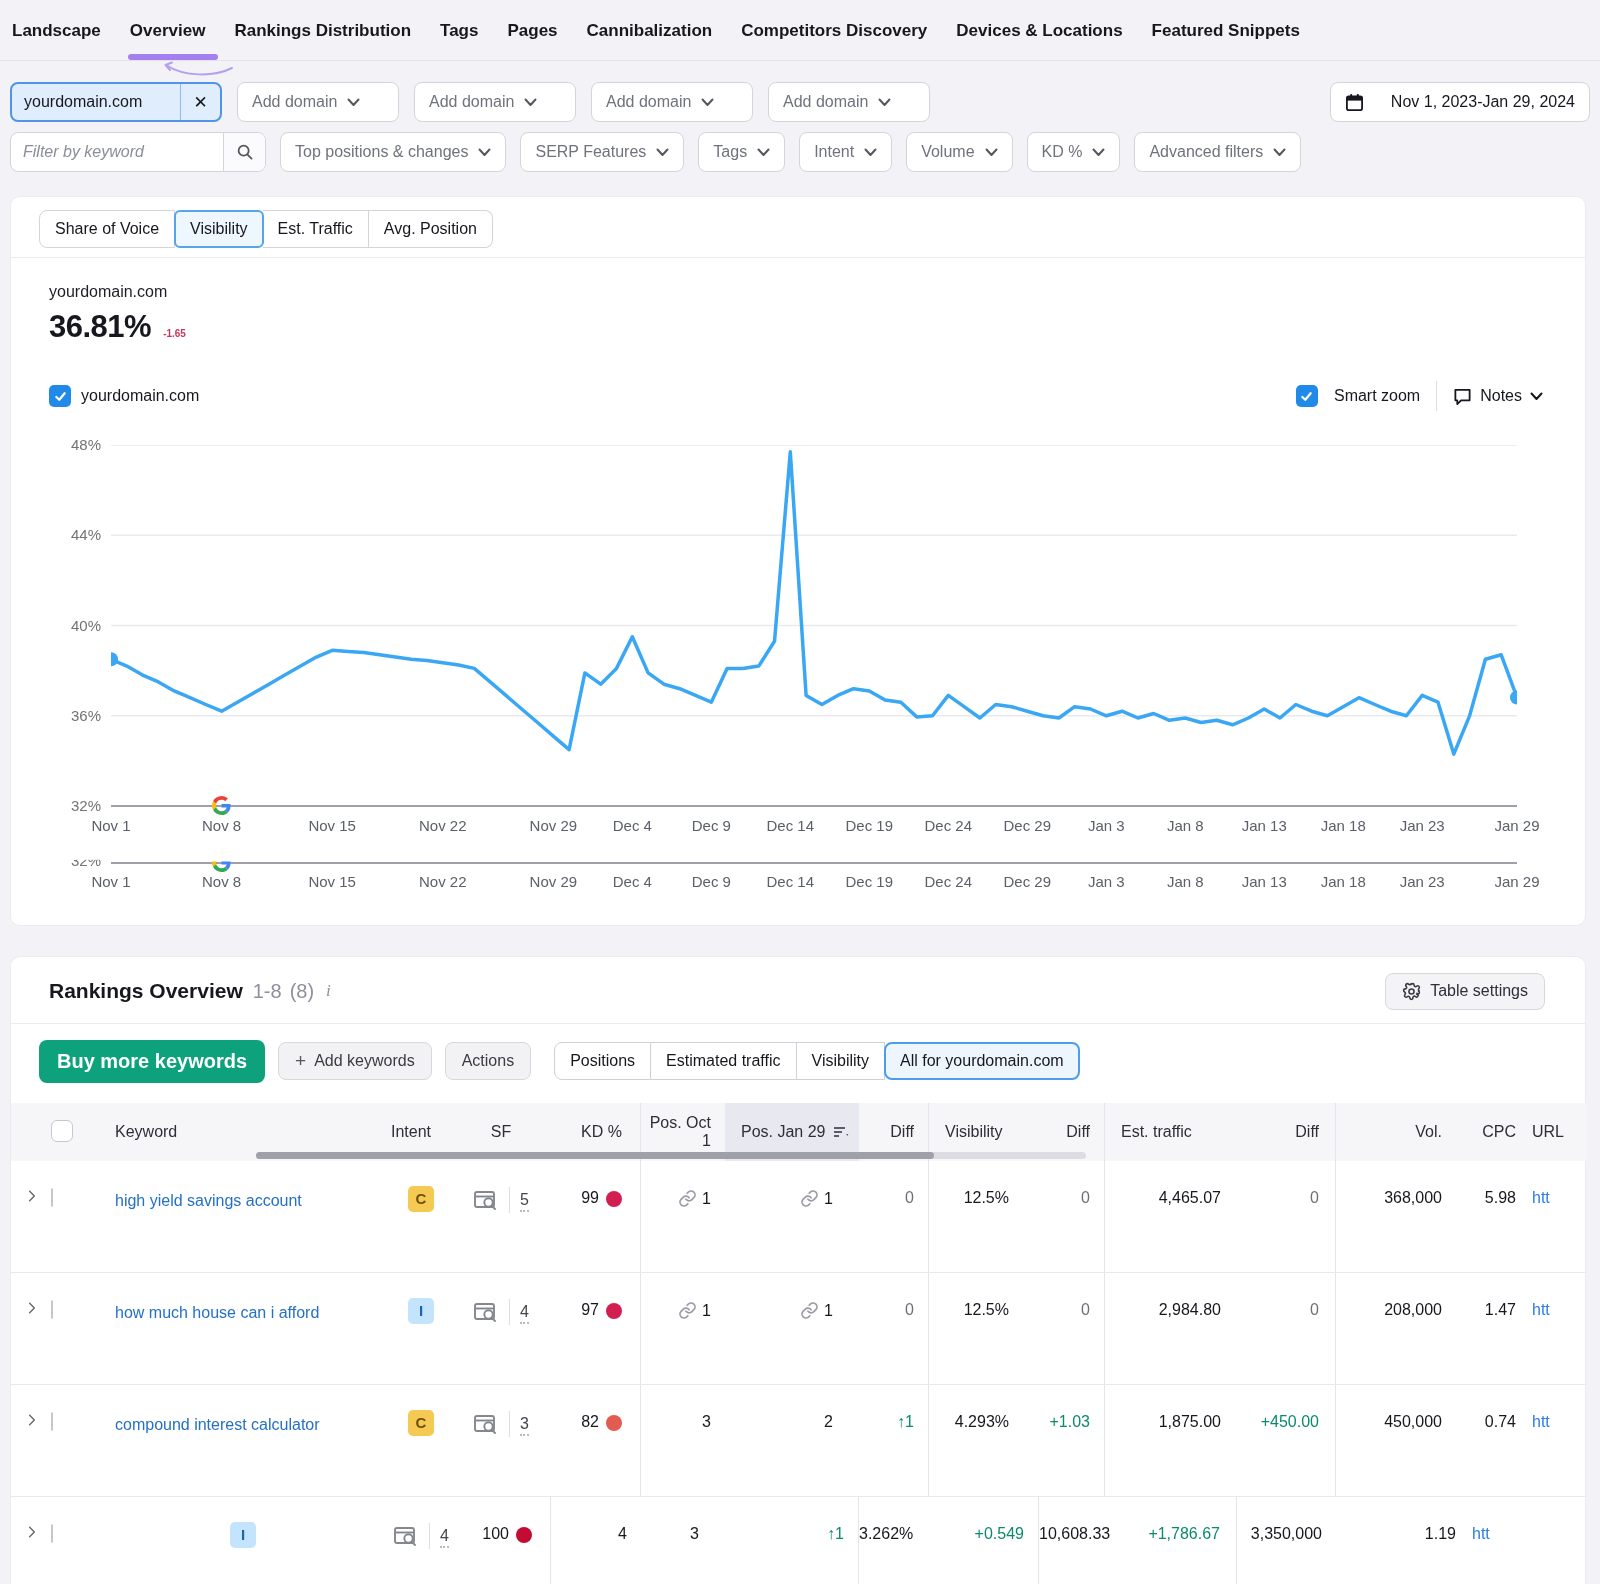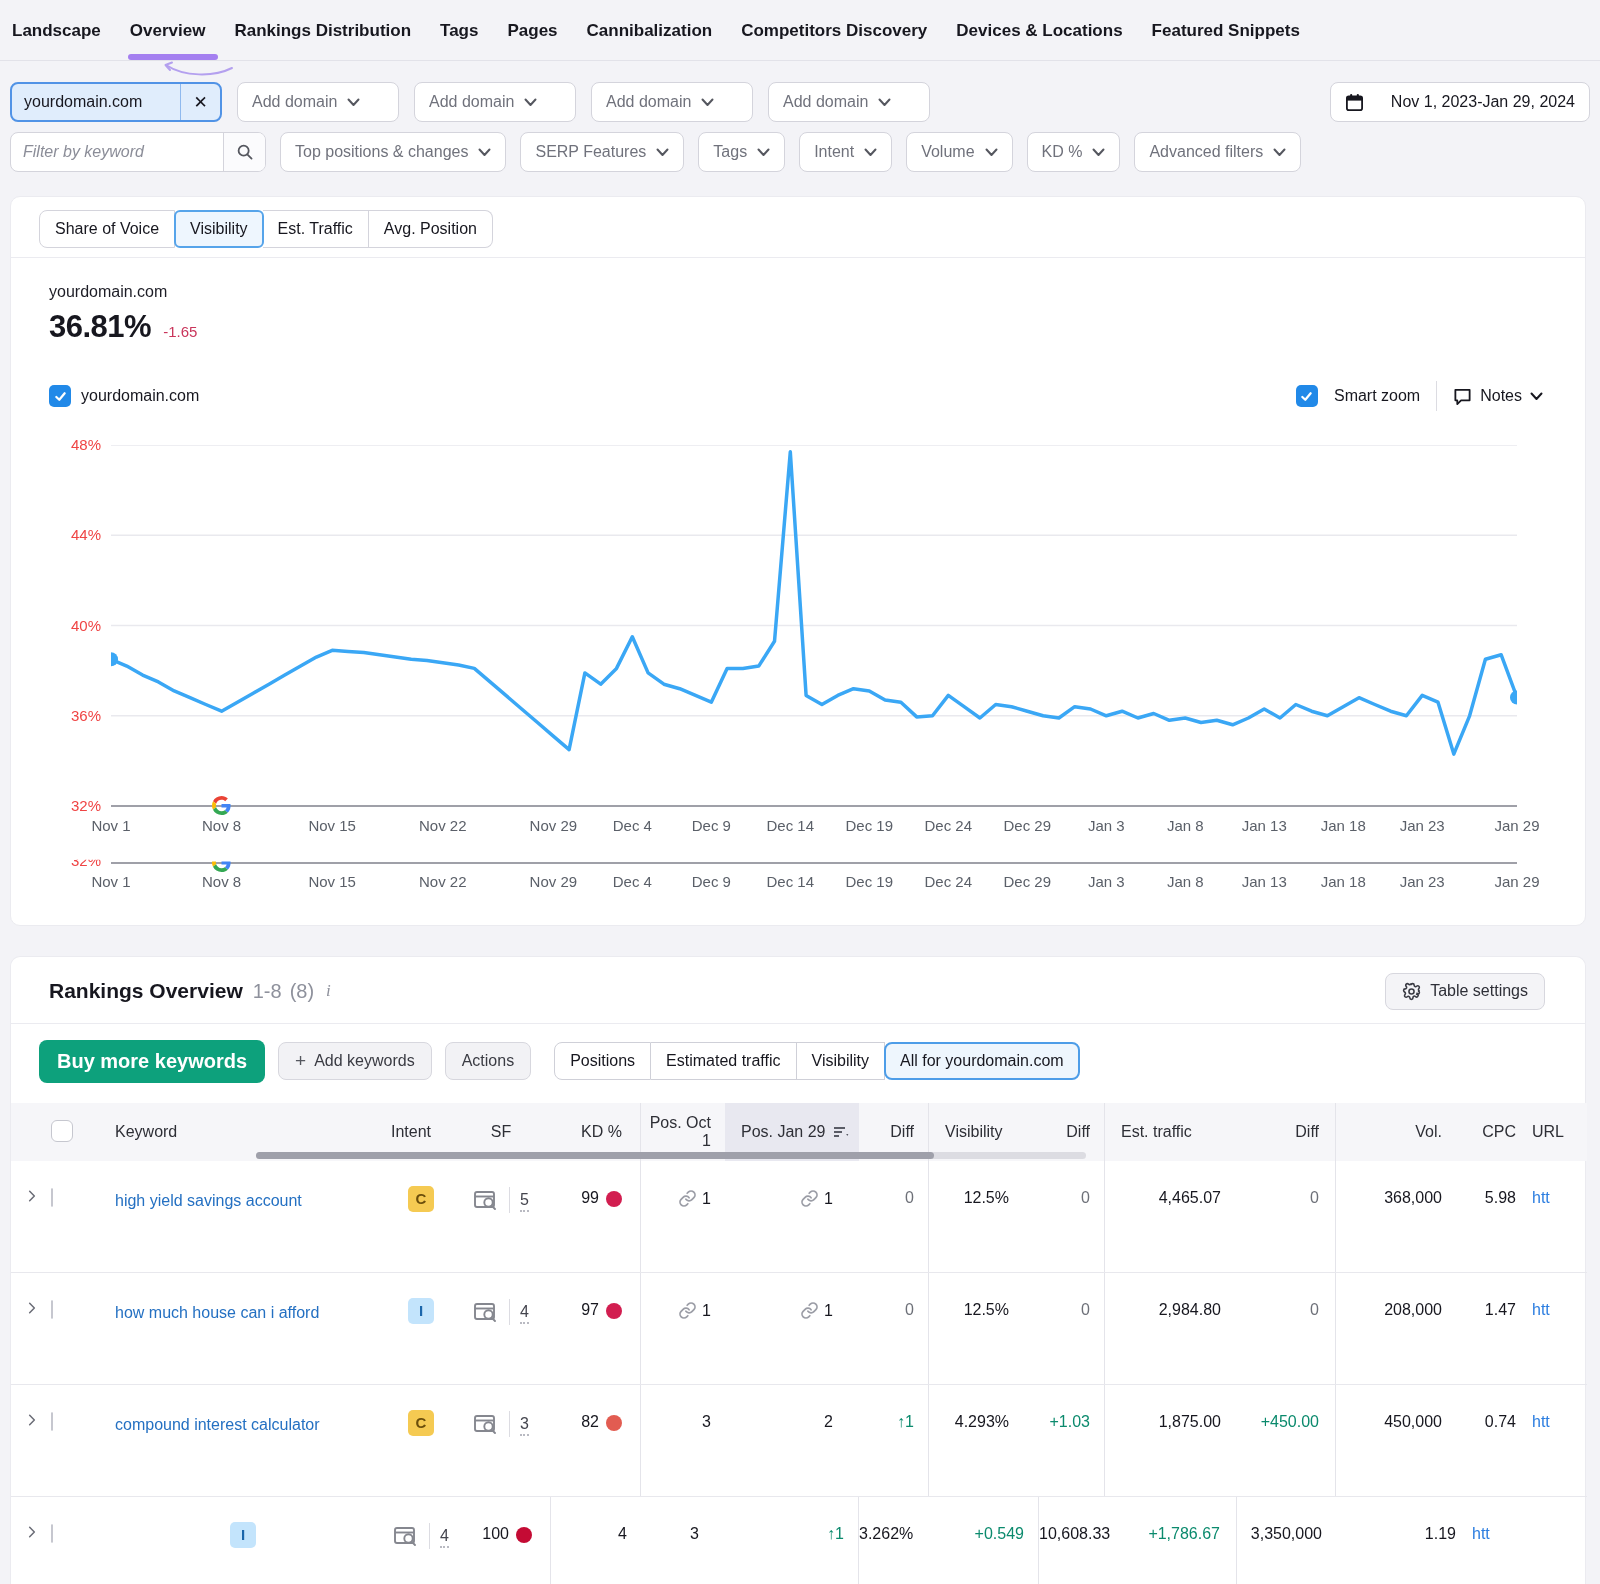--- a/index.html
+++ b/index.html
@@ -35,31 +35,31 @@
   #metric-tabs { position:absolute; left:28px; top:13px; display:flex;text-align:center; }
   .mtab { font-size:16px; color:#17171f; background:#fff; border:1px solid #d4d4dc; padding:9px 15px; cursor:pointer; }
   .mtab:first-child { border-radius:8px 0 0 8px; }
   .mtab:last-child { border-radius:0 8px 8px 0; }
   .mtab + .mtab { border-left:none; }
   .mtab.sel { background:#eef6fe; border:2px solid #56a4ea; border-radius:6px; padding:8px 14px; margin:0 -1px; position:relative; z-index:2; }
   #chart-card .top-divider { position:absolute; left:0; top:60px; width:100%; border-top:1px solid #ebebf0; }
   #metric-domain { position:absolute; left:38px; top:86px; font-size:16px; color:#1d1d26; }
   #metric-value-row { position:absolute; left:38px; top:112px; display:flex; align-items:baseline; gap:12px; }
   #metric-value { font-size:31px; font-weight:700; letter-spacing:-.5px; }
-  #metric-diff { font-size:15px; color:#c9355b; font-weight:400; }
+  #metric-diff { font-size:10px; color:#c9355b; font-weight:700; }
   
   #legend-row { position:absolute; left:38px; right:42px; top:184px; display:flex; align-items:center; }
   .cbx { width:22px; height:22px; border-radius:5px; background:#2189e8; display:inline-flex; align-items:center; justify-content:center; cursor:pointer; }
   .leg-label { font-size:16px; margin-left:10px; }
   #legend-right { margin-left:auto; display:flex; align-items:center; gap:16px; }
   #notes-btn { display:flex; align-items:center; gap:8px; font-size:16px; cursor:pointer; }
   .vsep { width:1px; height:30px; background:#dcdce2; }
   
   #plot { position:absolute; left:100px; top:248px; width:1406px; height:361px; }
-  .ylab { position:absolute; width:60px; text-align:right; font-size:15px; color:#ef4444; }
+  .ylab { position:absolute; width:60px; text-align:right; font-size:15px; color:#737373; }
   .axis-line { position:absolute; left:100px; width:1406px; height:2px; background:#9fa0a8; }
   .xrow { position:absolute; left:100px; width:1406px; height:20px; }
   .xrow span { position:absolute; transform:translateX(-50%); font-size:15px; color:#5b6069; white-space:nowrap; }
   .gmark { position:absolute; width:19px; height:19px; }
   .clip-top { clip-path: inset(45% 0 0 0); }
   
   #rank-title-row { position:absolute; left:38px; right:40px; top:8px; height:52px; display:flex; align-items:center; }
   #rank-title { font-size:21px; font-weight:700; }
   #rank-range { font-size:20px; color:#8e919c; margin-left:10px; }
   #rank-total { font-size:20px; color:#8e919c; margin-left:8px; }

